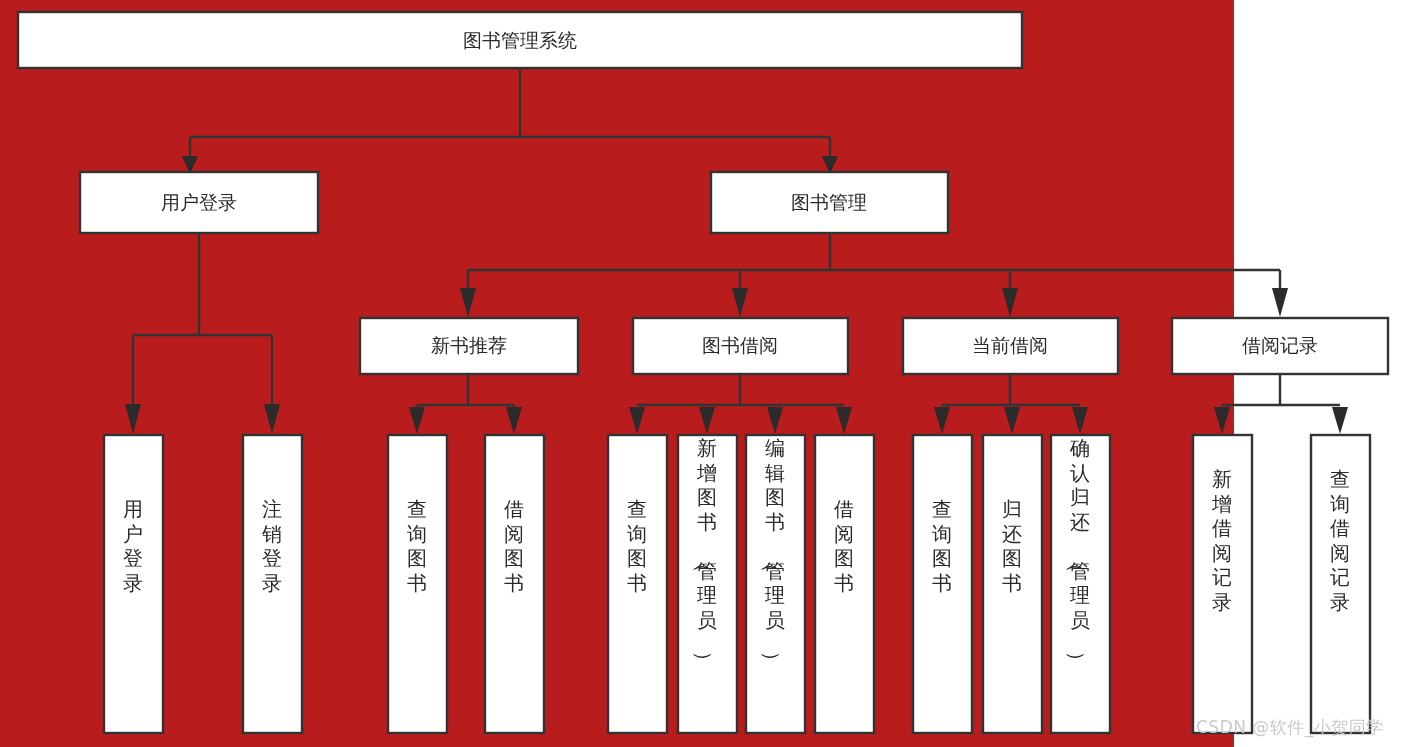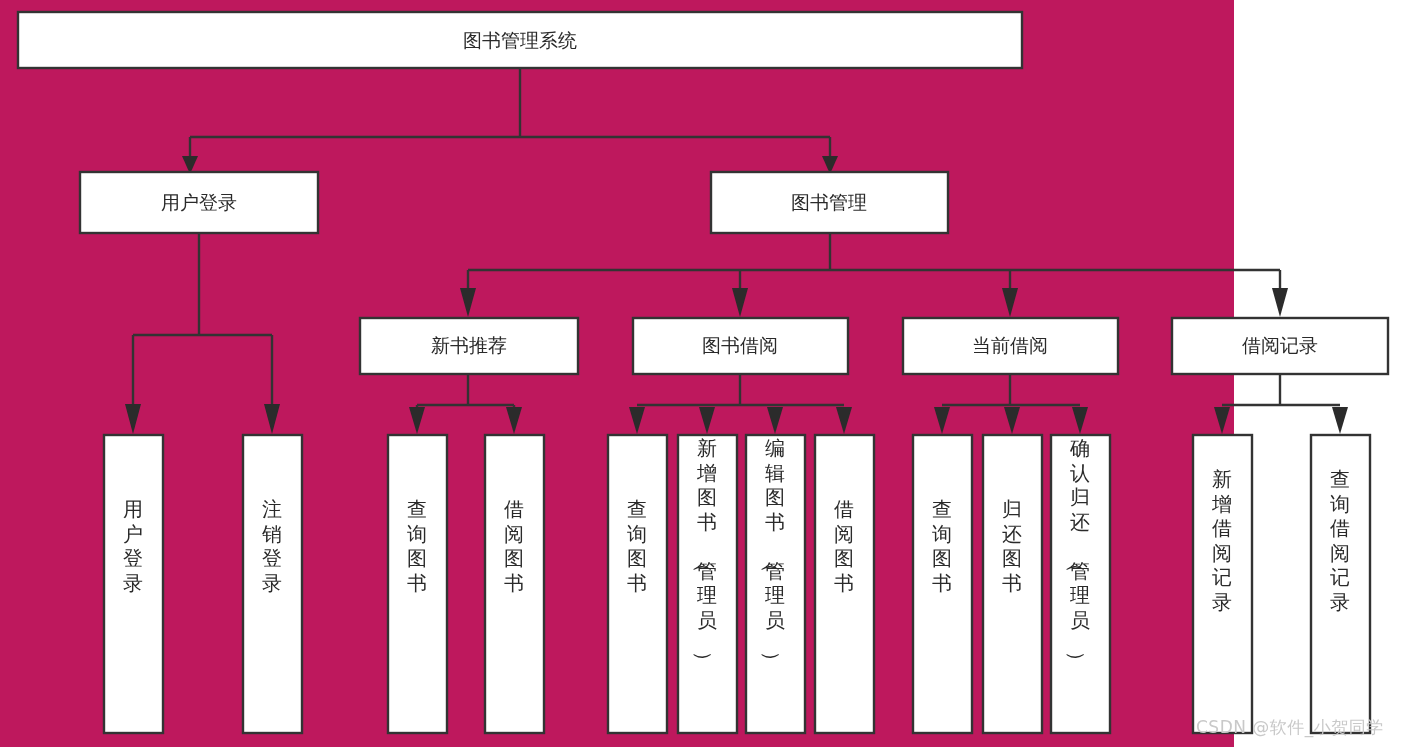--- a/index.html
+++ b/index.html
@@ -11,21 +11,21 @@
   body {
     width: 1405px;
     height: 747px;
     font-family: "DejaVu Sans", "Liberation Sans", sans-serif;
     overflow: hidden;
   }
   #diagram-root {
     position: relative;
     width: 1234px;
     height: 747px;
-    background: #be185d;
+    background: #b91c1c;
   }
   svg#tree-svg {
     position: absolute;
     left: 0;
     top: 0;
     width: 1405px;
     height: 747px;
     display: block;
   }
   .node-box {

